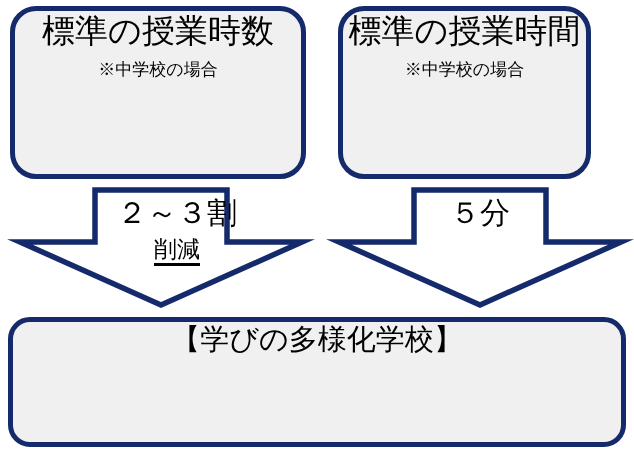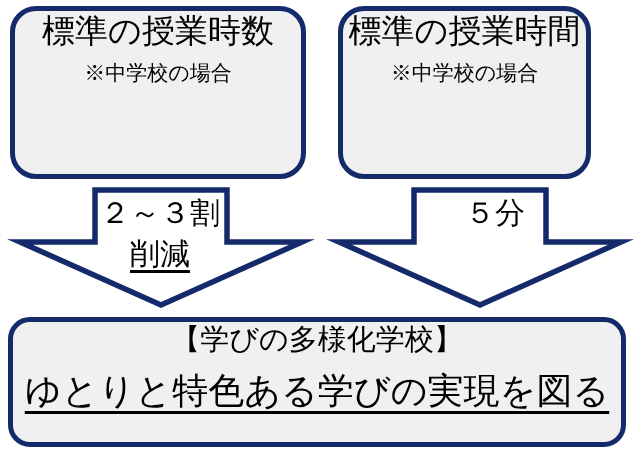--- a/index.html
+++ b/index.html
@@ -33,21 +33,21 @@
   #box-hours    { left: 10px;  top: 6px;   width: 296px; height: 173px; }
   #box-duration { left: 329px; top: 6px;   width: 253px; height: 173px; margin-left: 9px; }
   #box-outcome  { left: 8px;   top: 317px; width: 618px; height: 130px; border-radius: 22px; }
 
   .box-title {
     font-size: 33px;
     line-height: 1.2;
     white-space: nowrap;
   }
   .box-note {
-    font-size: 21px;
+    font-size: 17px;
     line-height: 1.32;
     margin-top: 8px;
     white-space: nowrap;
   }
 
   
   .arrow-svg {
     position: absolute;
     top: 187px;
     width: 300px;
@@ -61,28 +61,28 @@
     stroke-linejoin: miter;
   }
 
   .arrow-label {
     position: absolute;
     top: 193px;
     width: 132px;
     text-align: center;
     line-height: 1.35;
   }
-  #arrow-left-label  { left: 94px; }
-  #arrow-right-label { left: 429px; }
+  #arrow-left-label  { left: 111px; }
+  #arrow-right-label { left: 414px; }
   .arrow-line1 {
     font-size: 30px;
     white-space: nowrap;
   }
   .arrow-line2 {
-    font-size: 30px;
+    font-size: 23px;
     white-space: nowrap;
     text-decoration: underline;
     text-decoration-thickness: 2.5px;
     text-underline-offset: 6px;
     text-align: center;
   }
 
   
   .outcome-heading {
     font-size: 29px;
@@ -128,16 +128,15 @@
 
   <svg class="arrow-svg" id="arrow-right-svg" viewBox="0 0 300 124">
     <polygon class="arrow-shape" points="84,3 216,3 216,55 291,55 150,118 9,55 84,55" stroke-width="5.5" stroke-miterlimit="8" stroke="#142a6b"></polygon>
   </svg>
   <div class="arrow-label" id="arrow-right-label">
     <div class="arrow-line1">５分</div>
   </div>
 
   <div class="round-box" id="box-outcome">
     <div class="outcome-heading">【学びの多様化学校】</div>
-    <div class="outcome-statement">ゆとりと特色ある学びの実現を図る</div>
   </div>
 
 </div>
 
 </body></html>

